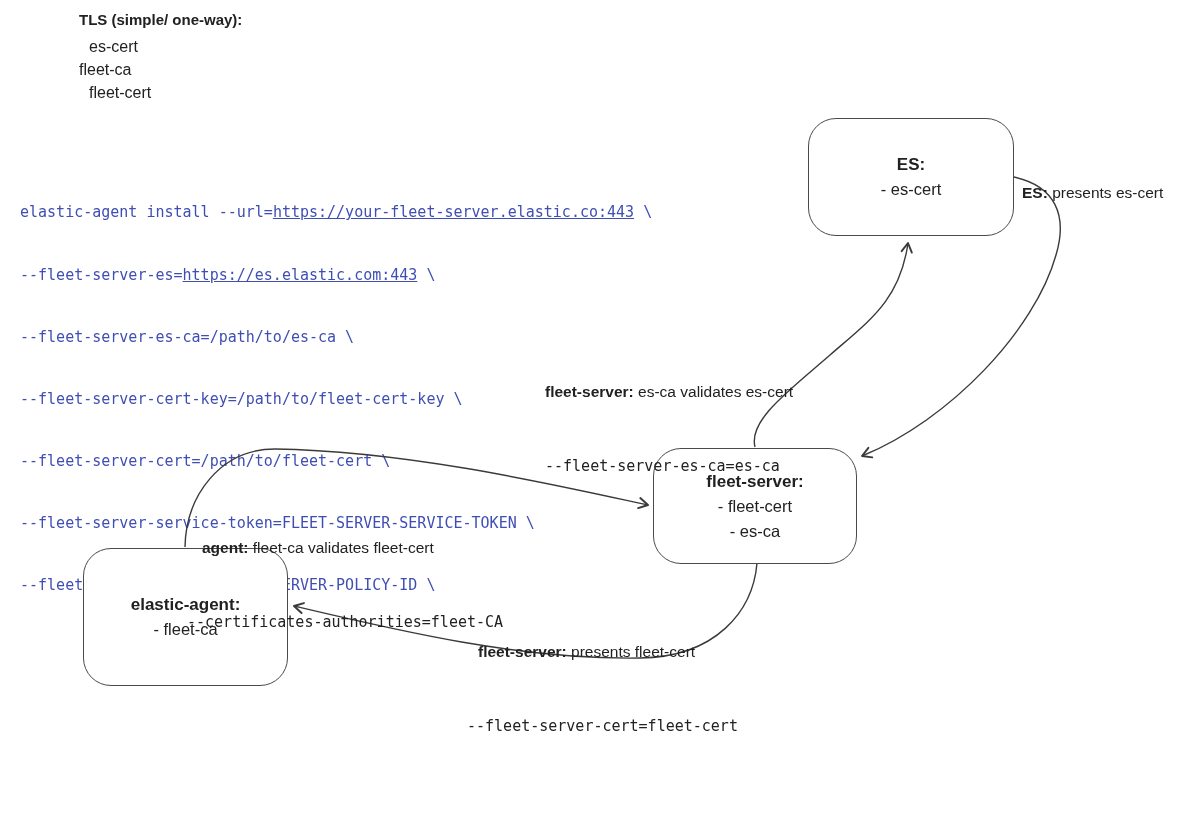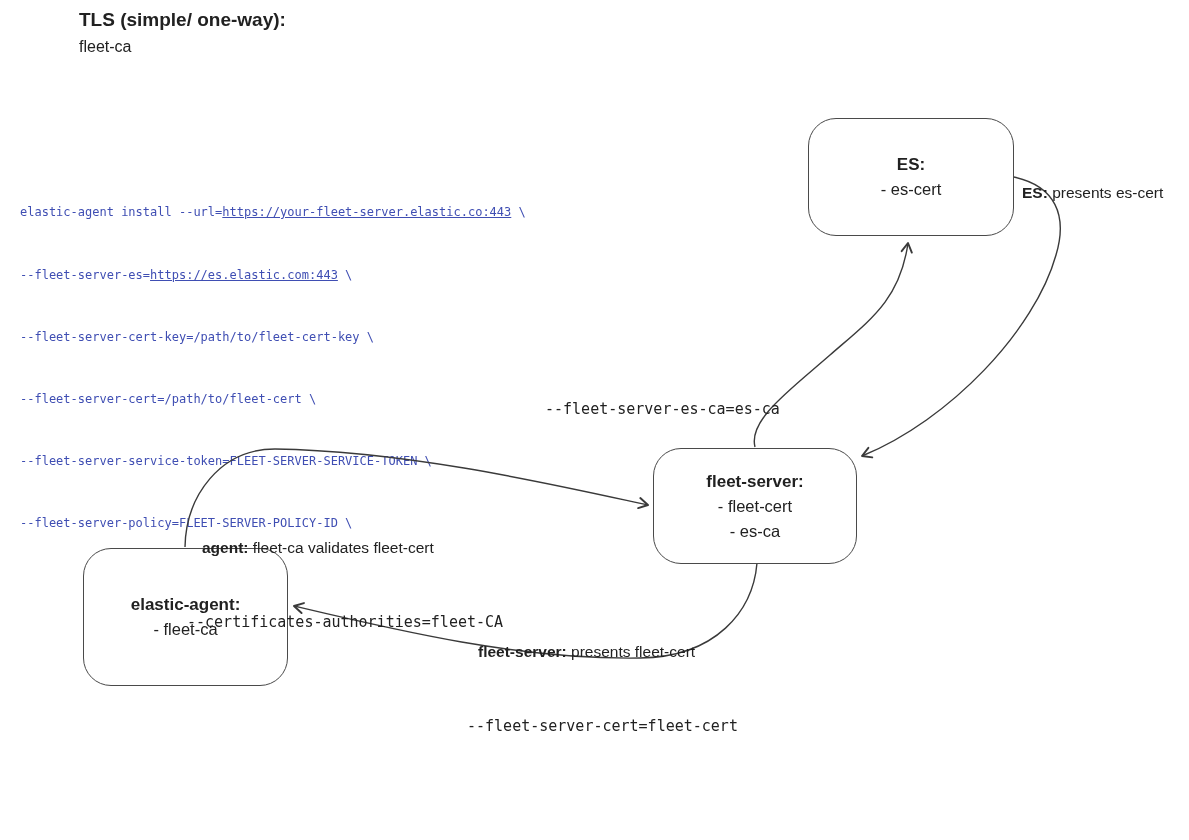--- a/index.html
+++ b/index.html
@@ -12,27 +12,27 @@
   *{box-sizing:border-box;}
   html,body{margin:0;padding:0;}
   body{
     width:1189px;height:840px;position:relative;overflow:hidden;
     background:var(--background);
     font-family:"Liberation Sans", sans-serif;
     color:var(--text);
   }
   
   .legend{position:absolute;left:79px;top:8px;font-size:16px;line-height:23px;}
-  .legend .heading{font-weight:bold;font-size:19px;margin-bottom:4px;}
+  .legend .heading{font-weight:bold;font-size:15px;margin-bottom:4px;}
   .legend .lvl1{padding-left:10px;}
   
   .command{
     position:absolute;left:20px;top:161px;
     font-family:"DejaVu Sans Mono", monospace;
-    font-size:12px;line-height:20.7px;
+    font-size:15px;line-height:20.7px;
     color:var(--code);white-space:pre;
   }
   .command a{color:inherit;text-decoration:underline;cursor:pointer;}
   
   .node{
     position:absolute;background:#fff;
     border:1.5px solid var(--box-border);
     border-radius:28px;
     display:flex;flex-direction:column;align-items:center;justify-content:center;
     text-align:center;font-size:16.5px;line-height:25px;z-index:2;
@@ -66,26 +66,29 @@
     </marker>
   </defs>
   <path class="edge" marker-end="url(#arr)" d="M 755 447 C 748 420, 790 390, 830 355 C 870 320, 900 300, 908 243"></path>
   <path class="edge" marker-end="url(#arr)" d="M 1014 177 C 1055 186, 1068 215, 1056 255 C 1035 330, 950 420, 862 456"></path>
   <path class="edge" marker-end="url(#arr)" d="M 185 547 C 186 496, 220 449, 275 449 C 410 451, 560 486, 648 505"></path>
   <path class="edge" marker-end="url(#arr)" d="M 757 563 C 753 611, 716 657, 640 658 C 519 660, 391 629, 294 606"></path>
 </svg>
 
 <div class="legend">
   <div class="heading">TLS (simple/ one-way):</div>
+  <div class="lvl1">es-cert</div>
   <div class="lvl0">fleet-ca</div>
+  <div class="lvl1">fleet-cert</div>
 </div>
 
 <div class="command">
   <div><span>elastic-agent install --url=</span><a>https://your-fleet-server.elastic.co:443</a><span> \</span></div>
   <div><span>--fleet-server-es=</span><a>https://es.elastic.com:443</a><span> \</span></div>
+  <div>--fleet-server-es-ca=/path/to/es-ca \</div>
   <div>--fleet-server-cert-key=/path/to/fleet-cert-key \</div>
   <div>--fleet-server-cert=/path/to/fleet-cert \</div>
   <div>--fleet-server-service-token=FLEET-SERVER-SERVICE-TOKEN \</div>
   <div>--fleet-server-policy=FLEET-SERVER-POLICY-ID \</div>
 </div>
 
 <div class="node" id="node-es">
   <div class="title">ES:</div>
   <div>- es-cert</div>
 </div>
@@ -99,20 +102,21 @@
 <div class="node" id="node-agent">
   <div class="title">elastic-agent:</div>
   <div>- fleet-ca</div>
 </div>
 
 <div class="elabel" id="label-es-presents">
   <div class="text-line"><b>ES:</b><span> presents es-cert</span></div>
 </div>
 
 <div class="elabel" id="label-fleet-validates">
+  <div class="text-line"><b>fleet-server:</b><span> es-ca validates es-cert</span></div>
   <div class="code-line">--fleet-server-es-ca=es-ca</div>
 </div>
 
 <div class="elabel" id="label-agent-validates">
   <div class="text-line"><b>agent:</b><span> fleet-ca validates fleet-cert</span></div>
   <div class="code-line">--certificates-authorities=fleet-CA</div>
 </div>
 
 <div class="elabel" id="label-fleet-presents">
   <div class="text-line"><b>fleet-server:</b><span> presents fleet-cert</span></div>

